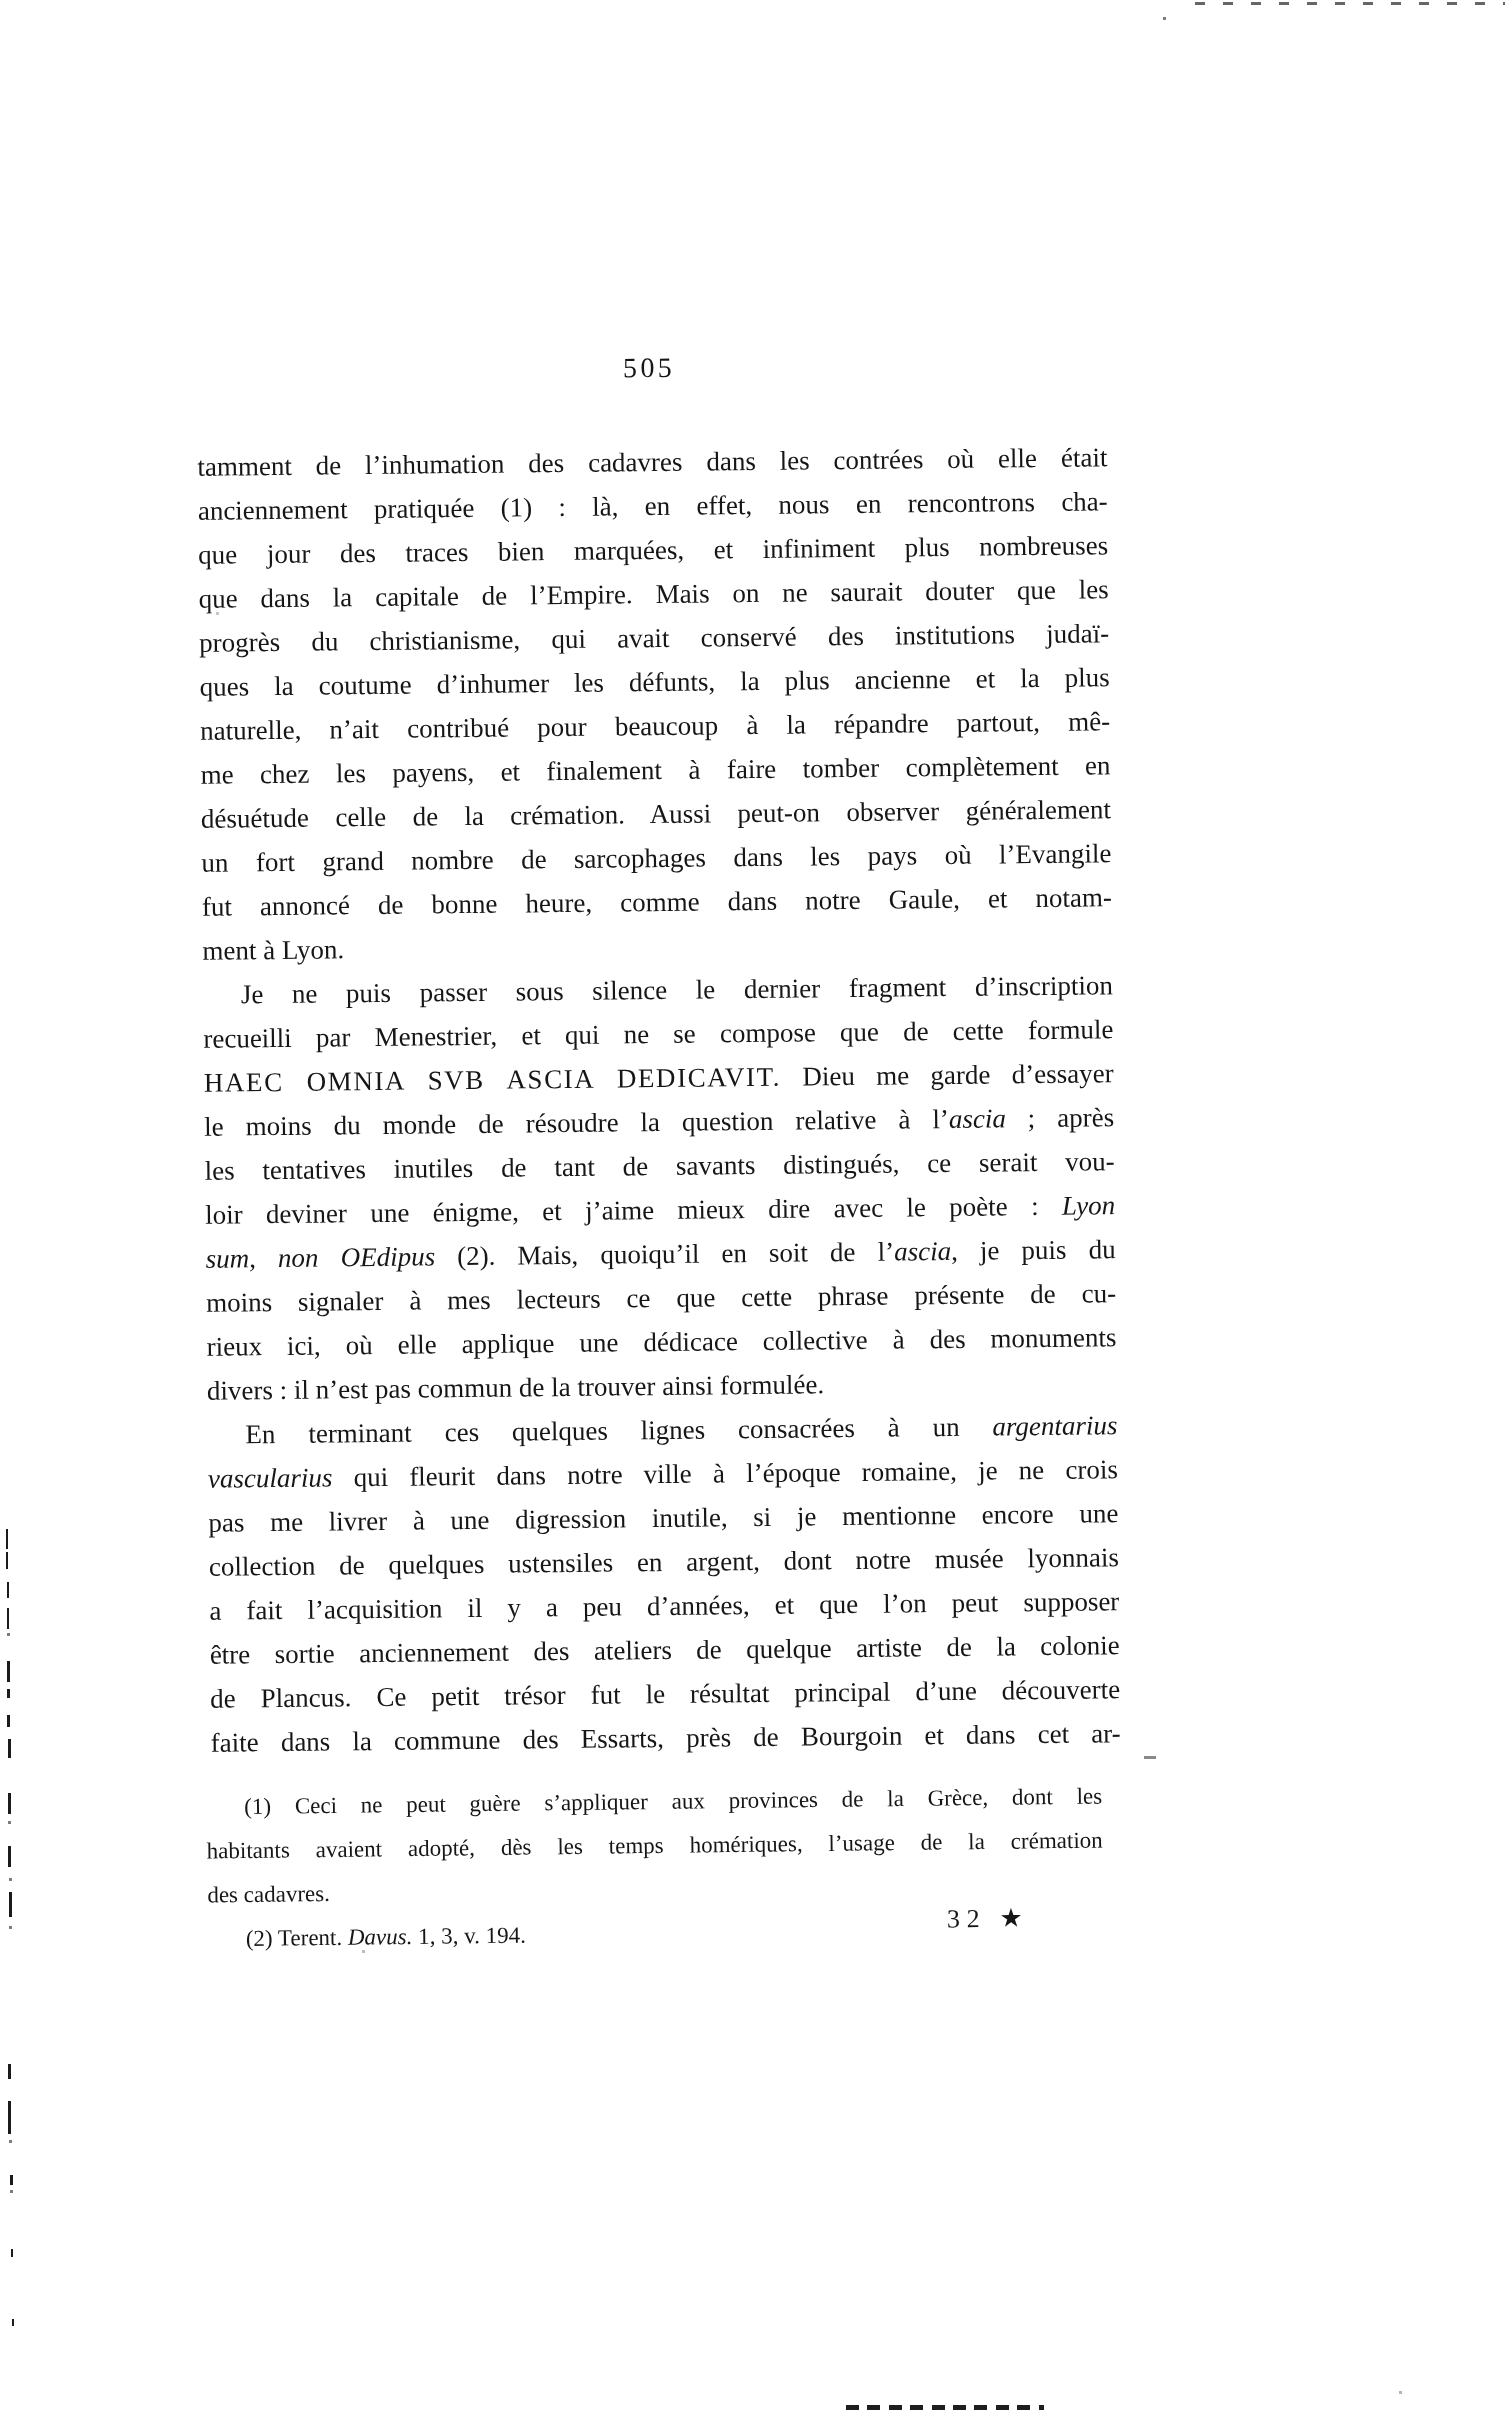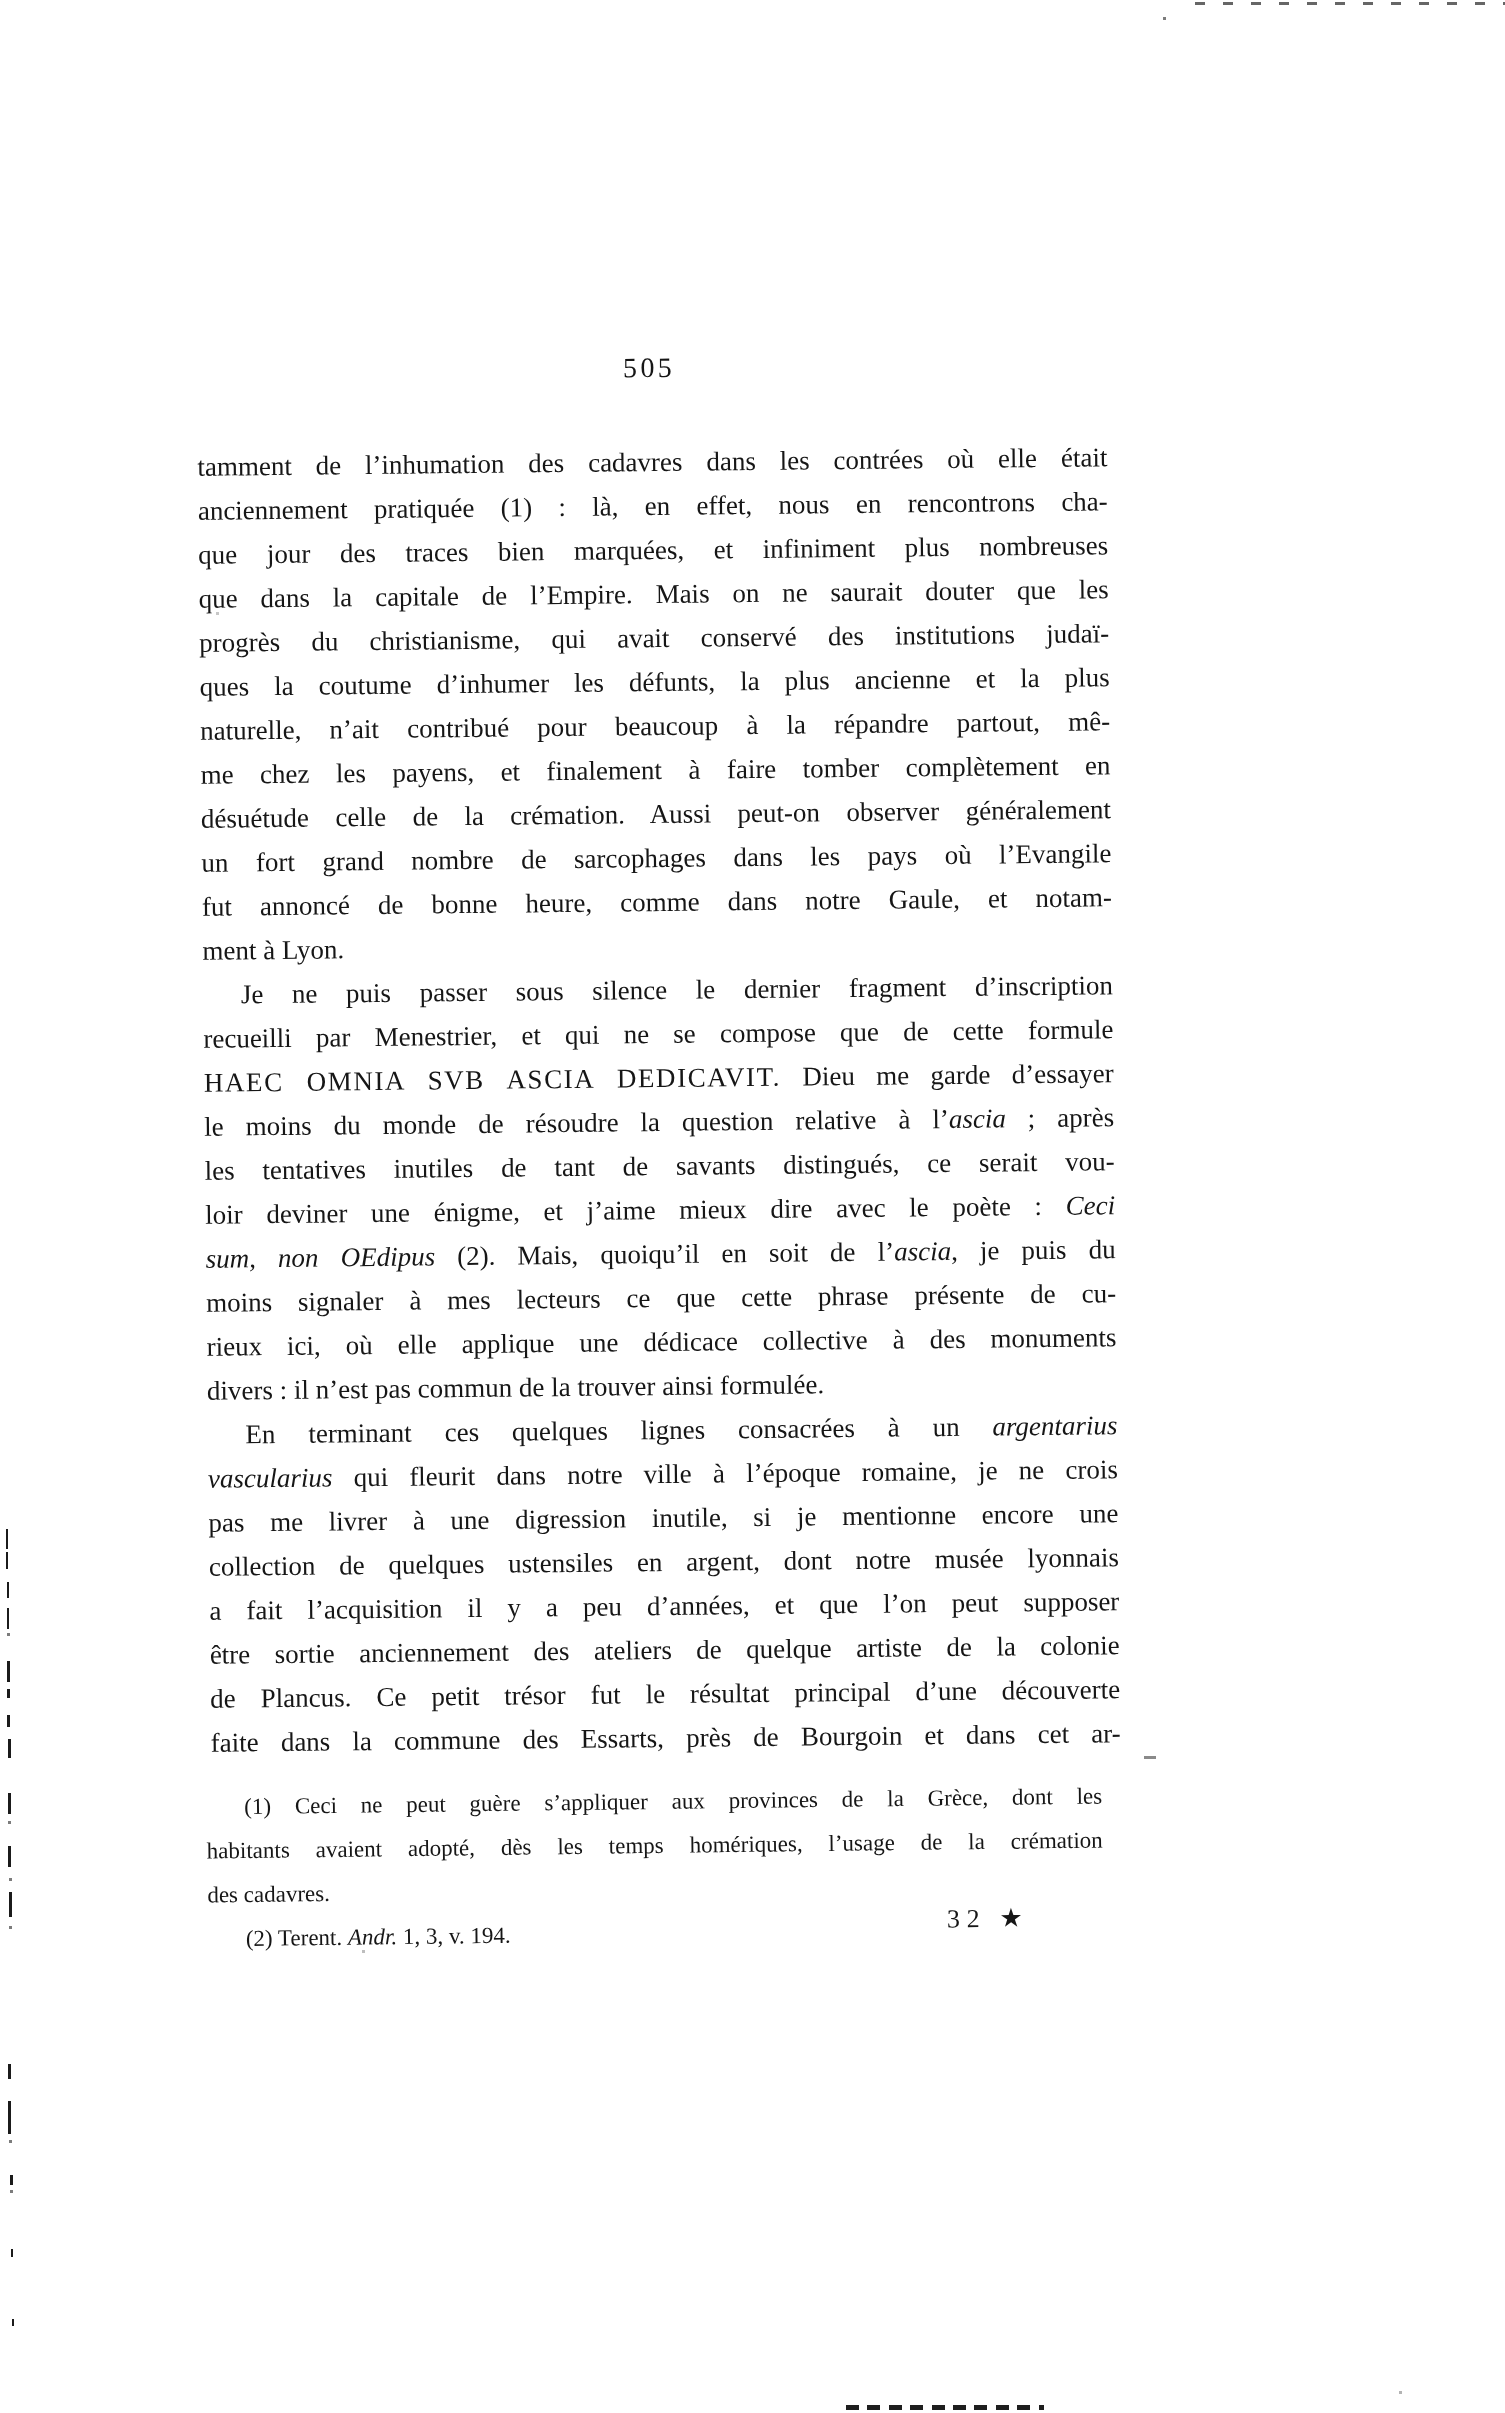--- a/index.html
+++ b/index.html
@@ -67,40 +67,40 @@
     <div class="line justify"><span>me chez les payens, et finalement à faire tomber complètement en</span></div>
     <div class="line justify"><span>désuétude celle de la crémation. Aussi peut-on observer généralement</span></div>
     <div class="line justify"><span>un  fort grand nombre de sarcophages dans les pays où l’Evangile</span></div>
     <div class="line justify"><span>fut annoncé de bonne heure, comme dans notre Gaule, et notam-</span></div>
     <div class="line"><span>ment à Lyon.</span></div>
     <div class="line indent justify"><span>Je ne puis passer sous silence le dernier fragment d’inscription</span></div>
     <div class="line justify"><span>recueilli par Menestrier, et qui ne se compose que de cette formule</span></div>
     <div class="line justify"><span class="caps">HAEC OMNIA SVB ASCIA DEDICAVIT.</span><span> Dieu me garde d’essayer</span></div>
     <div class="line justify"><span>le moins du monde de résoudre la question relative à l’</span><span class="it">ascia</span><span> ; après</span></div>
     <div class="line justify"><span>les tentatives inutiles de tant de savants distingués, ce serait vou-</span></div>
-    <div class="line justify"><span>loir deviner une énigme, et j’aime mieux dire avec le poète : </span><span class="it">Ceci</span></div>
+    <div class="line justify"><span>loir deviner une énigme, et j’aime mieux dire avec le poète : </span><span class="it">Lyon</span></div>
     <div class="line justify"><span class="it">sum, non OEdipus</span><span> (2). Mais, quoiqu’il en soit de l’</span><span class="it">ascia</span><span>, je puis du</span></div>
     <div class="line justify"><span>moins signaler à  mes lecteurs ce que cette phrase présente de cu-</span></div>
     <div class="line justify"><span>rieux ici, où elle applique une dédicace collective à des monuments</span></div>
     <div class="line"><span>divers : il n’est pas commun de la trouver ainsi formulée.</span></div>
     <div class="line indent justify"><span>En terminant ces quelques lignes consacrées à un </span><span class="it">argentarius</span></div>
     <div class="line justify"><span class="it">vascularius</span><span> qui fleurit dans notre ville à l’époque romaine, je ne crois</span></div>
     <div class="line justify"><span>pas me livrer à une digression inutile, si je mentionne encore une</span></div>
     <div class="line justify"><span>collection de quelques ustensiles en argent, dont notre musée lyonnais</span></div>
     <div class="line justify"><span>a fait l’acquisition il y a peu d’années, et que l’on peut supposer</span></div>
     <div class="line justify"><span>être sortie anciennement des ateliers de quelque artiste de la colonie</span></div>
     <div class="line justify"><span>de Plancus. Ce petit trésor fut le résultat principal d’une découverte</span></div>
     <div class="line justify"><span>faite dans la commune des Essarts, près de Bourgoin et dans cet ar-</span></div>
   </div>
 
 <div class="footnotes">
     <div class="line indent justify"><span>(1) Ceci ne peut guère s’appliquer aux  provinces de la Grèce,  dont  les</span></div>
     <div class="line justify"><span>habitants avaient adopté, dès les temps homériques, l’usage de la crémation</span></div>
     <div class="line"><span>des cadavres.</span></div>
-    <div class="line indent"><span>(2) Terent. </span><span class="it">Andr.</span><span> 1, 3, v. 194.</span></div>
+    <div class="line indent"><span>(2) Terent. </span><span class="it">Davus.</span><span> 1, 3, v. 194.</span></div>
   </div>
 
 <div class="sig-mark">32 ★</div>
 
 <div class="artifacts">
   <div class="top-dashes"></div>
 
   <div class="tick" style="left:5.8px;  top:1529px; height:20px;"></div>
   <div class="tick" style="left:5.8px;  top:1552px; height:17.3px;"></div>
   <div class="tick" style="left:6.6px;  top:1582px; height:15.6px;"></div>

